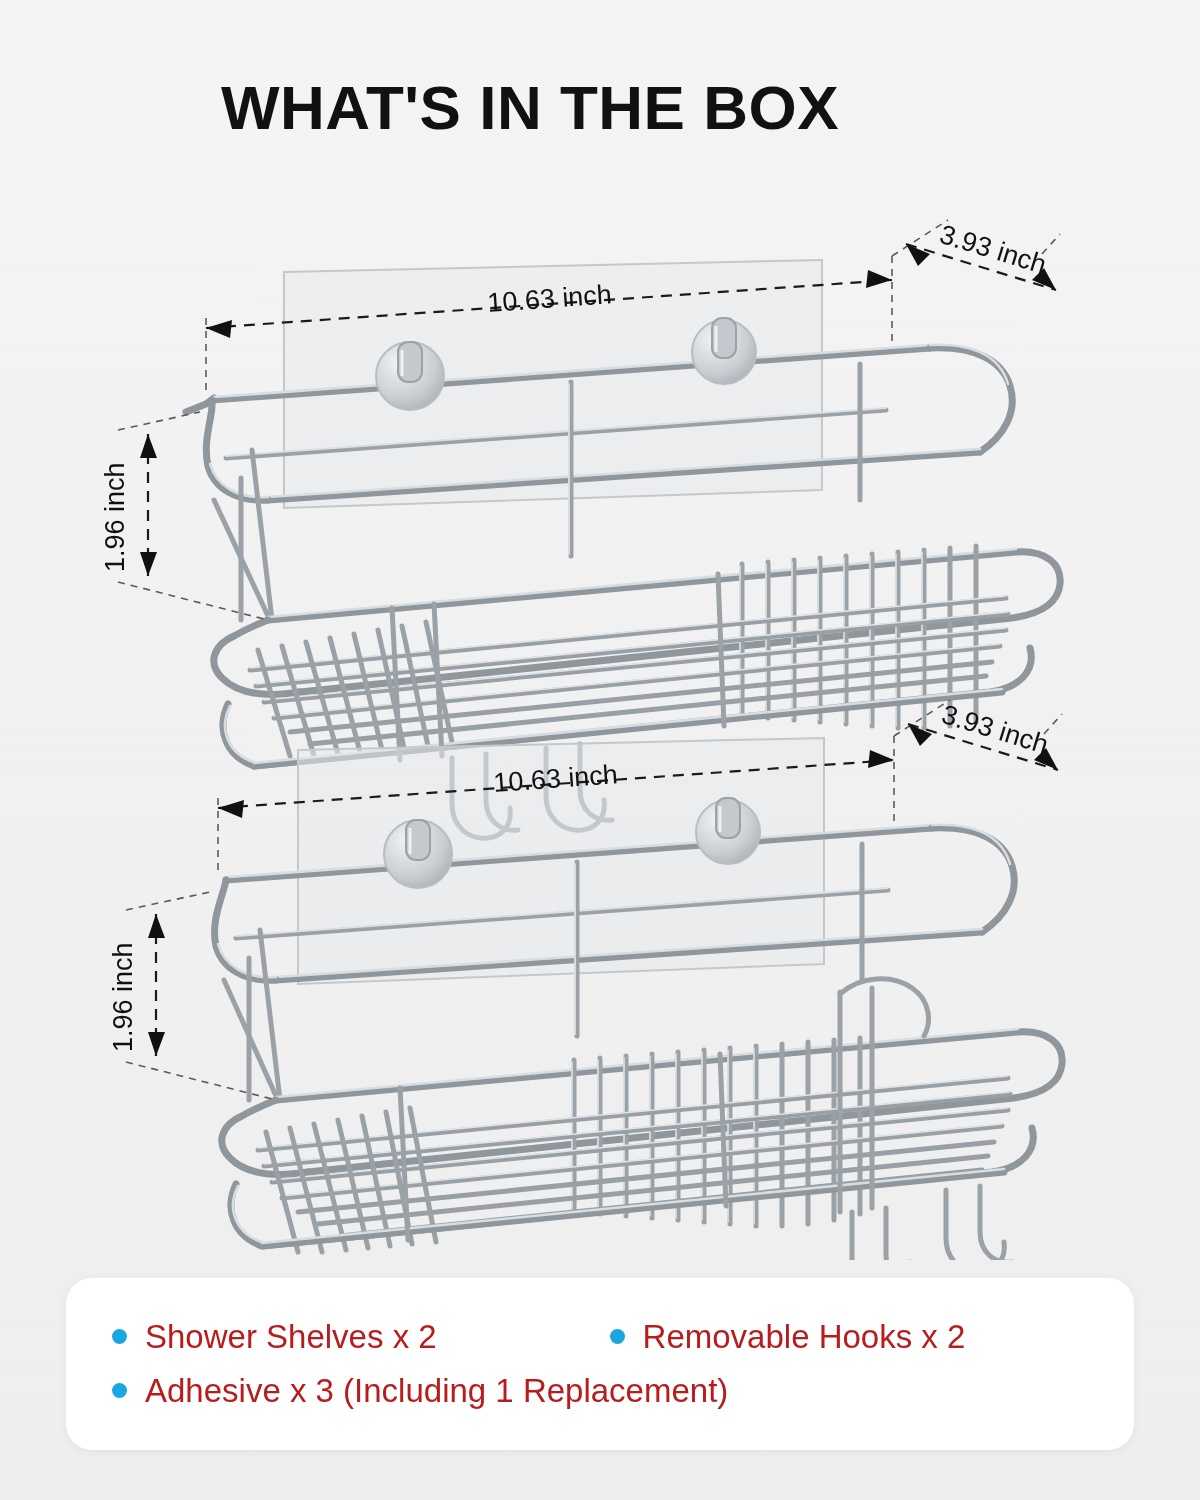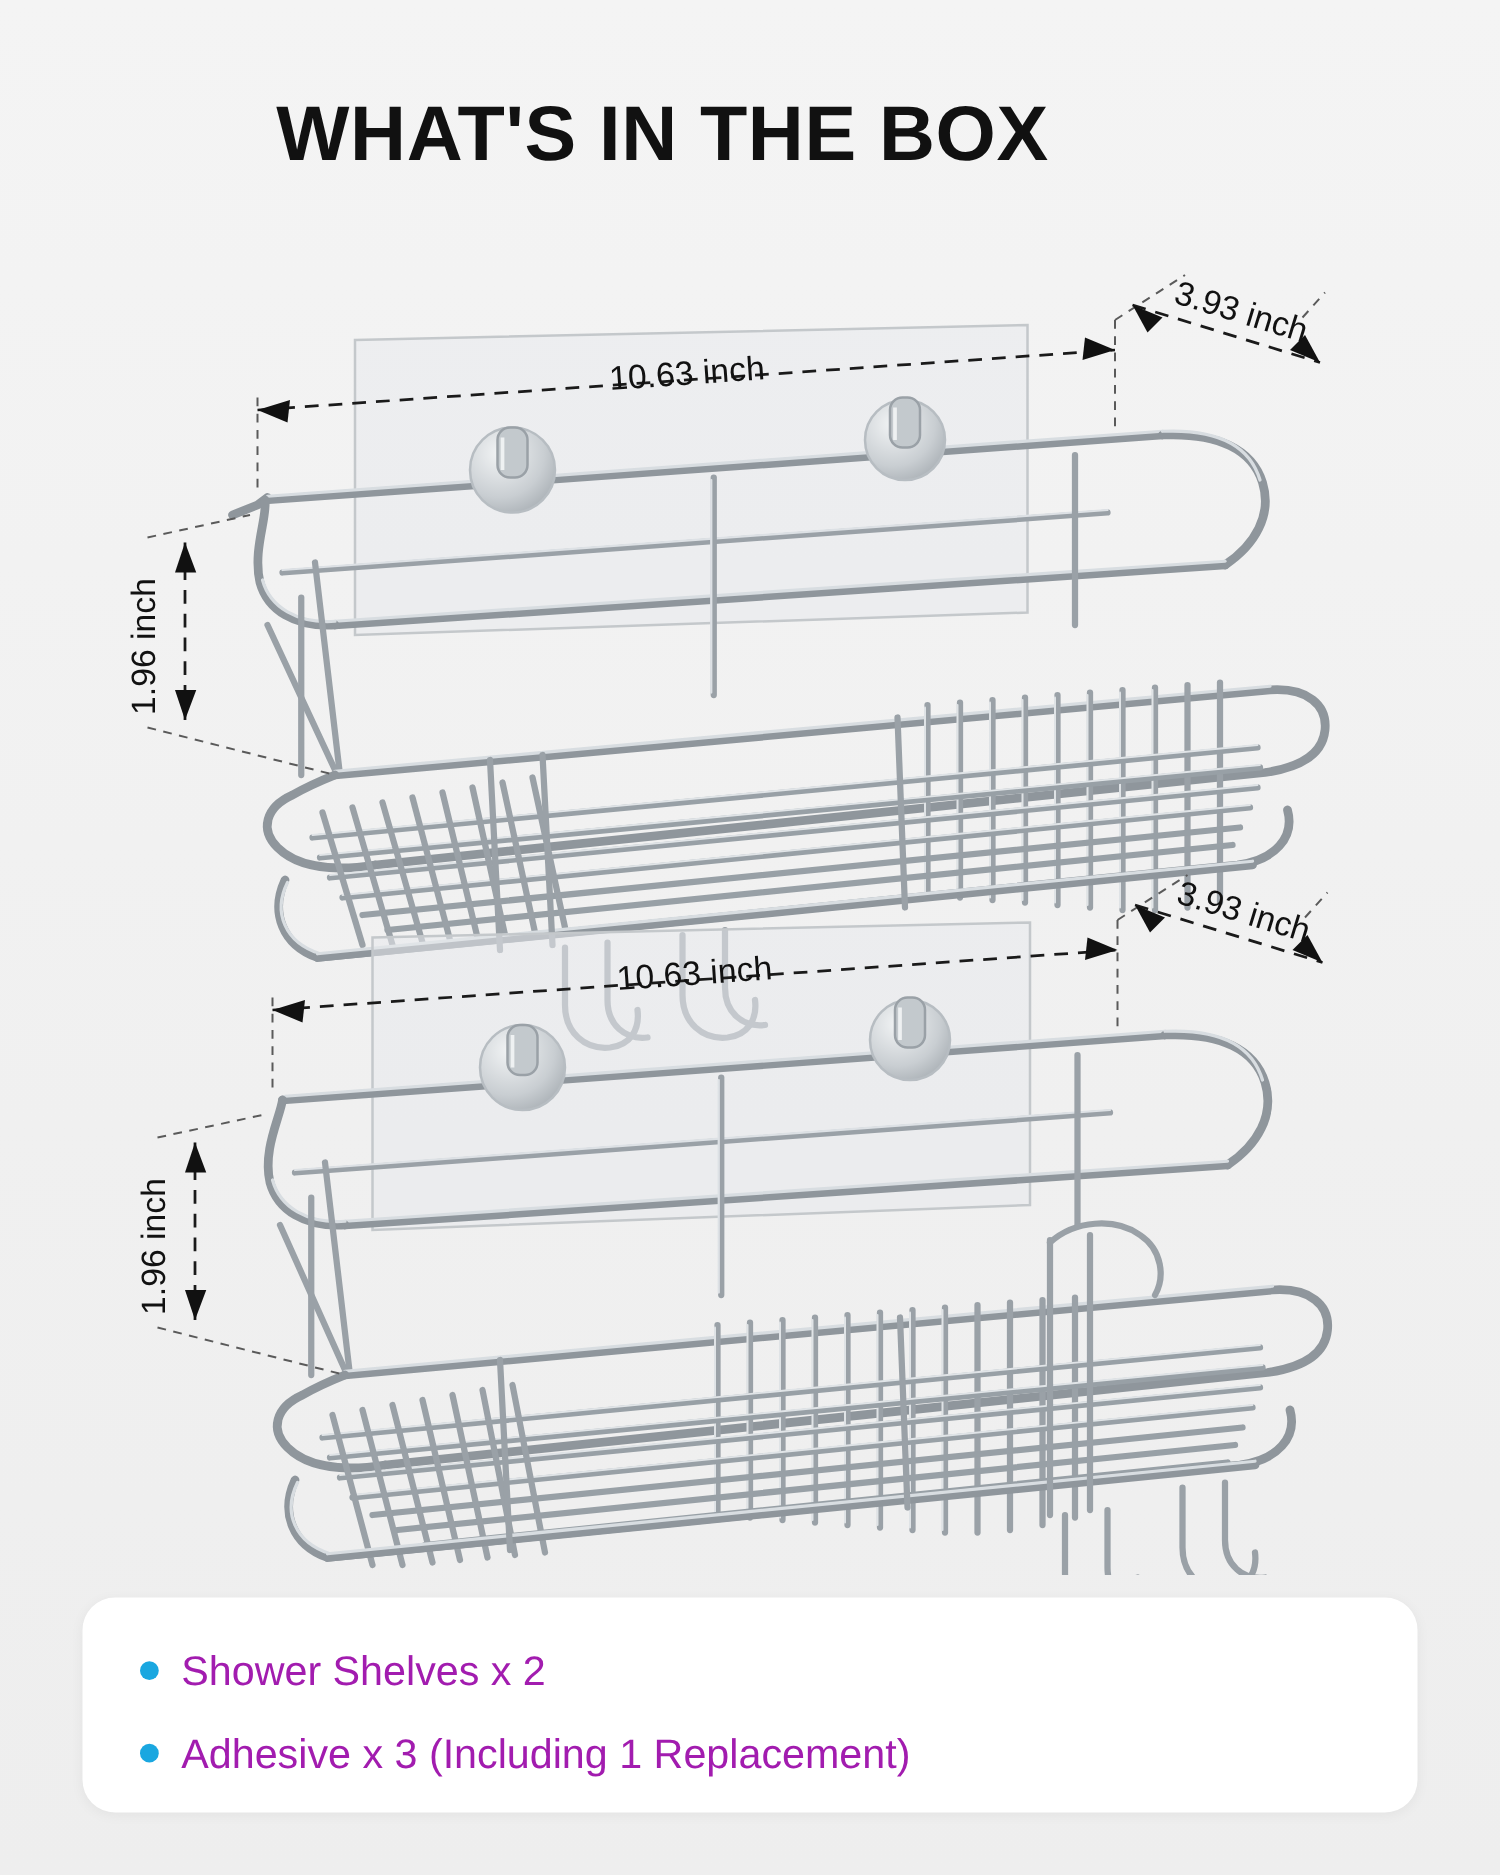--- a/index.html
+++ b/index.html
@@ -108,33 +108,33 @@
   }
   .legend-row {
     display: flex;
     align-items: center;
   }
   .legend-item {
     display: flex;
     align-items: center;
     gap: 18px;
     font-size: 33px;
-    color: #a21caf;
+    color: #b91c1c;
     line-height: 1.5;
   }
   .bullet {
     width: 15px;
     height: 15px;
     border-radius: 50%;
     background: #1aa7e0;
     flex: 0 0 auto;
   }
   .item-a { width: 520px; }
   .item-b { width: 500px; }
-  .legend-row.second { margin-top: 16px; }
+  .legend-row.second { margin-top: 4px; }
 </style>
 </head>
 <body>
 
 <div class="page">
 
   <div class="title">WHAT'S IN THE BOX</div>
 
   <div class="diagram-wrap">
     <svg class="scene" width="1200" height="1060" viewBox="0 0 1200 1060" xmlns="http://www.w3.org/2000/svg">
@@ -447,20 +447,24 @@
     </svg>
   </div>
 
   <div class="legend">
     <div class="legend-grid">
       <div class="legend-row">
         <div class="legend-item item-a">
           <span class="bullet"></span>
           <span>Shower Shelves x 2</span>
         </div>
+        <div class="legend-item item-b">
+          <span class="bullet"></span>
+          <span>Removable Hooks x 2</span>
+        </div>
       </div>
       <div class="legend-row second">
         <div class="legend-item">
           <span class="bullet"></span>
           <span>Adhesive x 3 (Including 1 Replacement)</span>
         </div>
       </div>
     </div>
   </div>
 

